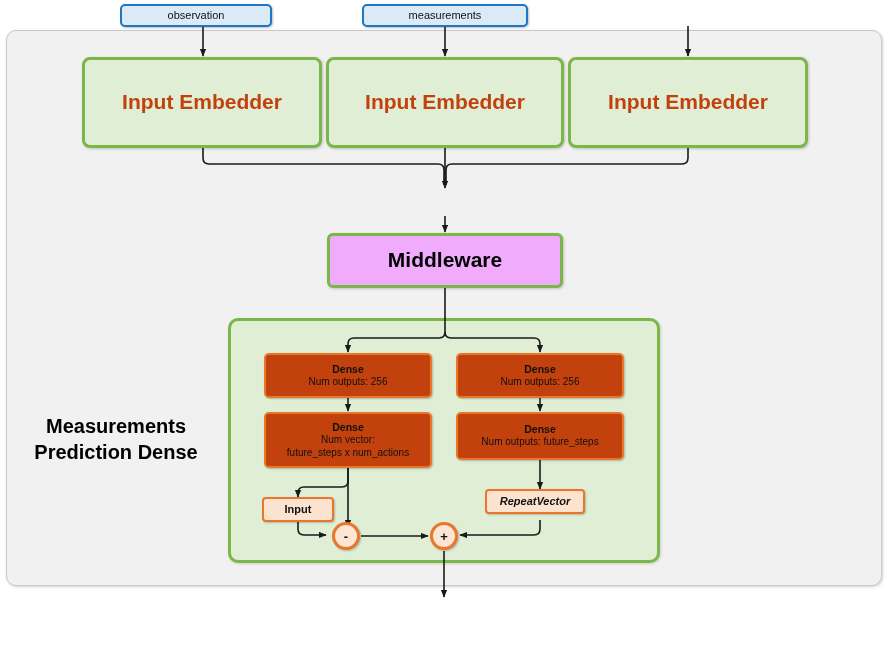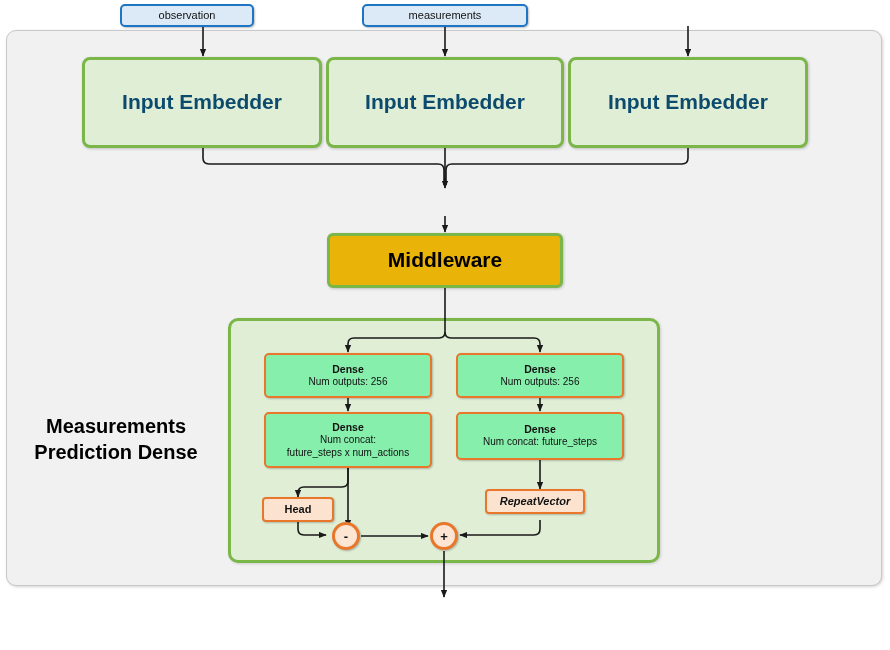--- a/index.html
+++ b/index.html
@@ -49,38 +49,38 @@
     border-radius:5px;
     color:#111;
     font-size:11px;
     box-shadow:1px 1px 2px rgba(0,0,0,0.25);
   }
 
   .embedder-box{
     background:#e0eed5;
     border:3px solid #7ab648;
     border-radius:8px;
-    color:#0c4a6e;
+    color:#c2410c;
     font-size:21px;
     font-weight:bold;
     box-shadow:1px 1px 3px rgba(0,0,0,0.2);
   }
 
   .middleware-box{
-    background:#eab308;
+    background:#f0abfc;
     border:3px solid #7ab648;
     border-radius:6px;
     color:#000;
     font-size:21px;
     font-weight:bold;
     box-shadow:1px 1px 3px rgba(0,0,0,0.2);
   }
 
   .dense-box{
-    background:#86efac;
+    background:#c2410c;
     border:2px solid #e8772b;
     border-radius:5px;
     color:#111;
     font-size:10.5px;
     box-shadow:1px 1px 2px rgba(0,0,0,0.22);
   }
   .dense-box .ttl{font-weight:bold;font-size:10.5px;}
   .dense-box .sub{font-size:10px;}
 
   .op-box{
@@ -168,21 +168,21 @@
       <path d="M540,460 L540,489" marker-end="url(#arrow)"></path>
 
       <path d="M540,520 L540,529 Q540,535 534,535 L460,535" marker-end="url(#arrow)"></path>
 
       <path d="M361,536 L428,536" marker-end="url(#arrow)"></path>
 
       <path d="M444,551 L444,597" marker-end="url(#arrow)"></path>
     </g>
   </svg>
 
-  <div class="node io-box" style="left:120px;top:4px;width:134px;height:23px;">
+  <div class="node io-box" style="left:120px;top:4px;width:152px;height:23px;">
     <span>observation</span>
   </div>
 
   <div class="node io-box" style="left:362px;top:4px;width:166px;height:23px;">
     <span>measurements</span>
   </div>
 
 
   <div class="node embedder-box" style="left:82px;top:57px;width:240px;height:91px;">
     <span>Input Embedder</span>
@@ -206,36 +206,36 @@
     <div>Prediction Dense</div>
   </div>
 
   <div class="node dense-box" style="left:264px;top:353px;width:168px;height:45px;">
     <div class="ttl">Dense</div>
     <div class="sub">Num outputs: 256</div>
   </div>
 
   <div class="node dense-box" style="left:264px;top:412px;width:168px;height:56px;">
     <div class="ttl">Dense</div>
-    <div class="sub">Num concat:</div>
+    <div class="sub">Num vector:</div>
     <div class="sub">future_steps x num_actions</div>
   </div>
 
   <div class="node op-box" style="left:262px;top:497px;width:72px;height:25px;">
-    <span>Head</span>
+    <span>Input</span>
   </div>
 
   <div class="node dense-box" style="left:456px;top:353px;width:168px;height:45px;">
     <div class="ttl">Dense</div>
     <div class="sub">Num outputs: 256</div>
   </div>
 
   <div class="node dense-box" style="left:456px;top:412px;width:168px;height:48px;">
     <div class="ttl">Dense</div>
-    <div class="sub">Num concat: future_steps</div>
+    <div class="sub">Num outputs: future_steps</div>
   </div>
 
   <div class="node op-box" style="left:485px;top:489px;width:100px;height:25px;font-style:italic;">
     <span>RepeatVector</span>
   </div>
 
   <div class="circ-op" style="left:332px;top:522px;width:28px;height:28px;">
     <span>-</span>
   </div>
 

